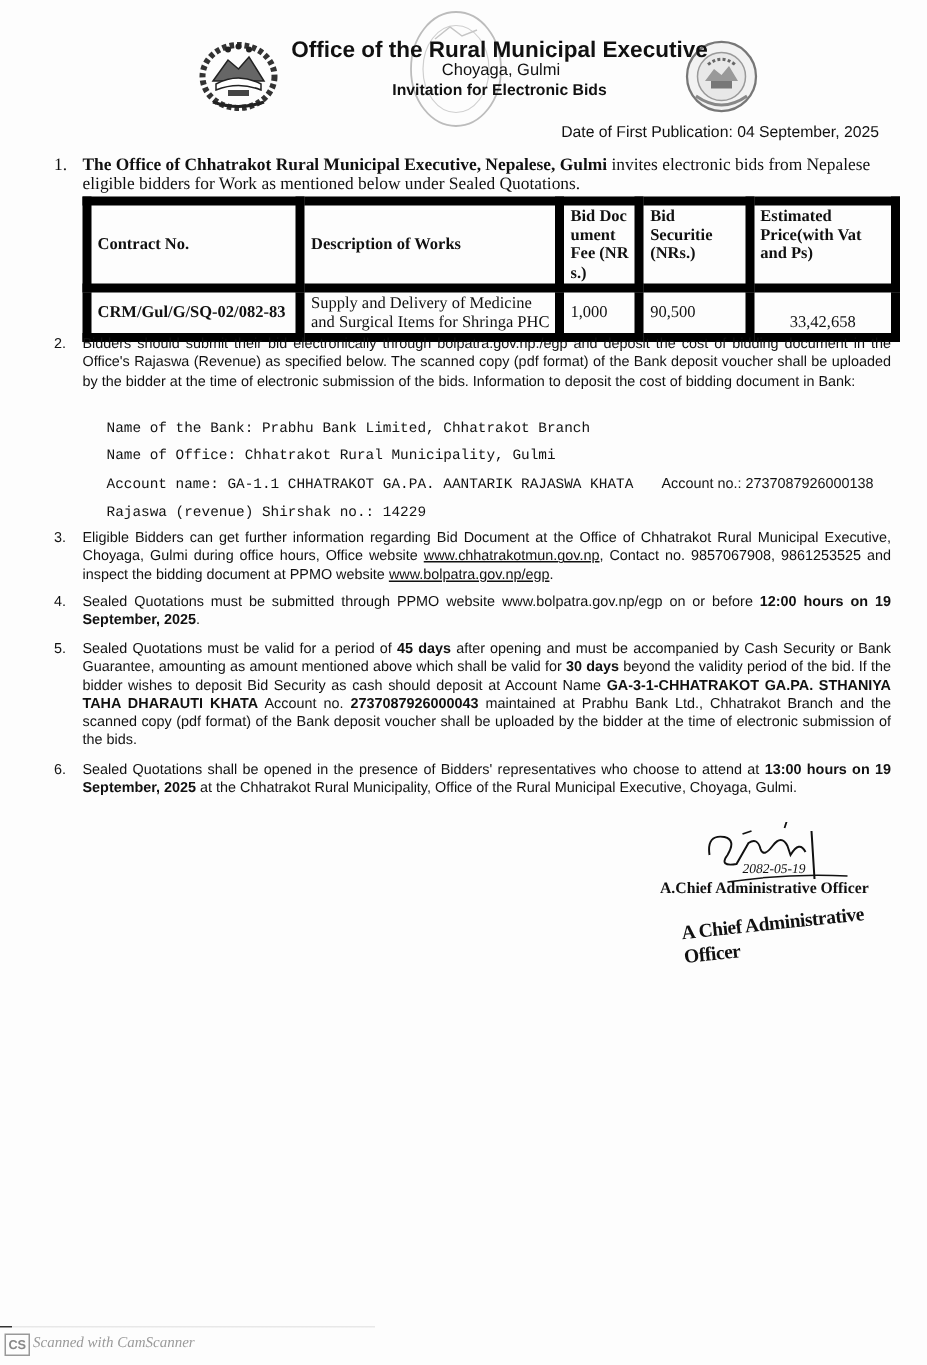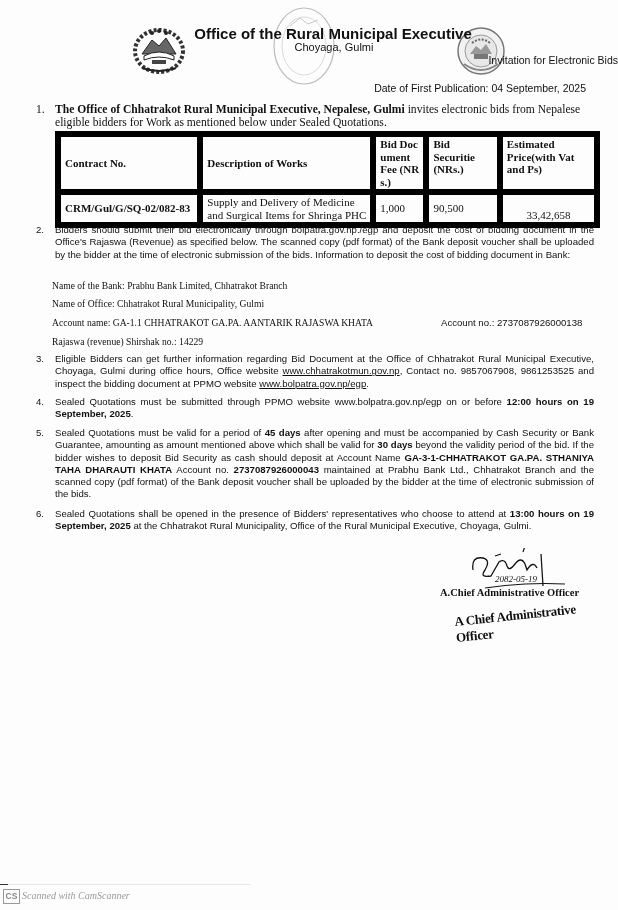--- a/index.html
+++ b/index.html
@@ -8,21 +8,21 @@
 
   
   .logo { position: absolute; width: 58px; height: 52px; }
   .logo-left { left: 130px; top: 24px; }
   .logo-right { left: 452px; top: 24px; }
   .header { position: absolute; left: 0; top: 26px; width: 618px; text-align: center;
             font-family: "Liberation Sans", sans-serif; }
   .h1 { font-size: 12.5px; font-weight: bold; line-height: 14px; margin-left: 50px; }
   .h2 { font-size: 15px; font-weight: bold; line-height: 15px; margin-left: 48px; }
   .h3 { font-size: 11px; line-height: 13px; margin-left: 50px; }
-  .h4 { font-size: 10.5px; font-weight: normal; line-height: 12px; margin-left: 48px; text-align: right; }
+  .h4 { font-size: 10.5px; font-weight: bold; line-height: 12px; margin-left: 48px; }
   .stamp { position: absolute; left: 270px; top: 4px; width: 68px; height: 84px; opacity: .55; }
   .pub-date { position: absolute; right: 32px; top: 82px; font-family: "Liberation Sans", sans-serif;
               font-size: 10.5px; }
 
   
   .item { position: absolute; left: 36px; width: 558px; }
   .num { position: absolute; left: 0; top: 0; width: 18px; }
   .body { margin-left: 19px; text-align: justify; }
   .serif { font-family: "Liberation Serif", serif; font-size: 11.6px; line-height: 13px; }
   .sans { font-family: "Liberation Sans", sans-serif; font-size: 9.6px; line-height: 12.3px; }
@@ -33,21 +33,21 @@
   table.bids { position: absolute; left: 55px; top: 131px; width: 545px; border-collapse: collapse;
                font-family: "Liberation Serif", serif; font-size: 11px; }
   table.bids th, table.bids td { border: 6px solid #000000; padding: 1px 4px; vertical-align: middle; text-align: left; }
   table.bids th { font-weight: bold; line-height: 12.5px; }
   table.bids td { line-height: 12.5px; }
   .c1 { width: 138px; } .c2 { width: 180px; } .c3 { width: 42px; } .c4 { width: 63px; } .c5 { width: 90px; }
   td.contract { font-weight: bold; }
   td.price { vertical-align: bottom !important; padding-top: 10px !important; text-align: center !important; }
 
   
-  .bank { position: absolute; left: 52px; font-family: Liberation Serif, serif; font-size: 9.6px; }
+  .bank { position: absolute; left: 71px; font-family: Liberation Mono, monospace; font-size: 9.6px; }
   .acct-no { position: absolute; left: 441px; font-family: "Liberation Sans", sans-serif; font-size: 9.6px; }
 
   
   .sig { position: absolute; left: 465px; top: 548px; width: 110px; height: 50px; }
   .sig-title { position: absolute; left: 440px; top: 587px; font-family: Liberation Serif, serif;
                font-size: 10.5px; font-weight: bold; }
   .sig-stamp { position: absolute; left: 457px; top: 614px; font-family: "Liberation Serif", serif;
                font-size: 13px; font-weight: bold; transform: rotate(-6deg); transform-origin: left bottom;
                letter-spacing: -0.3px; }
 

